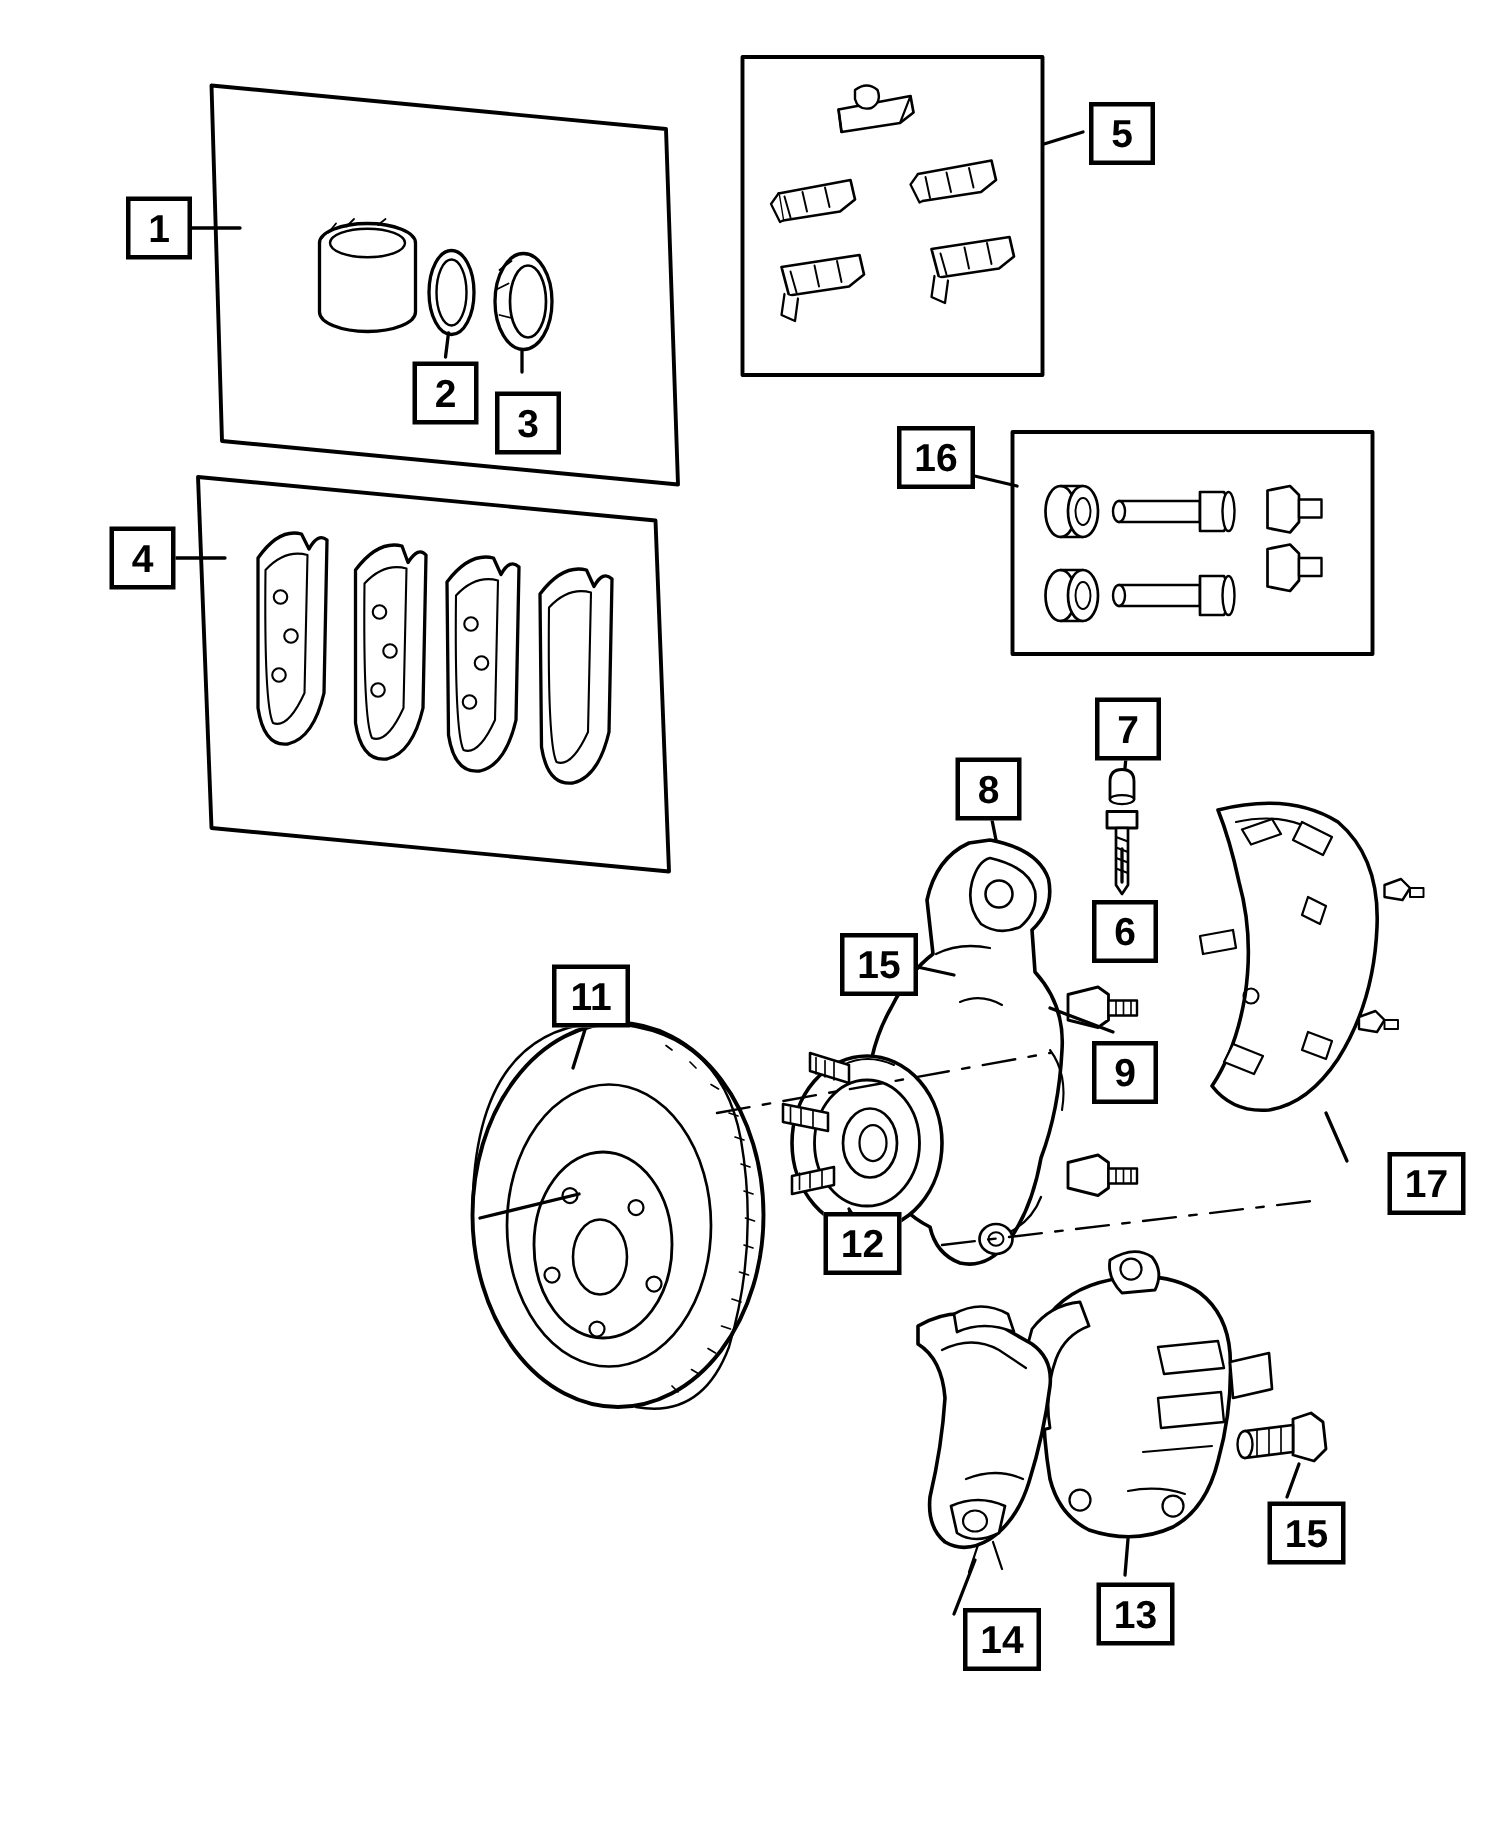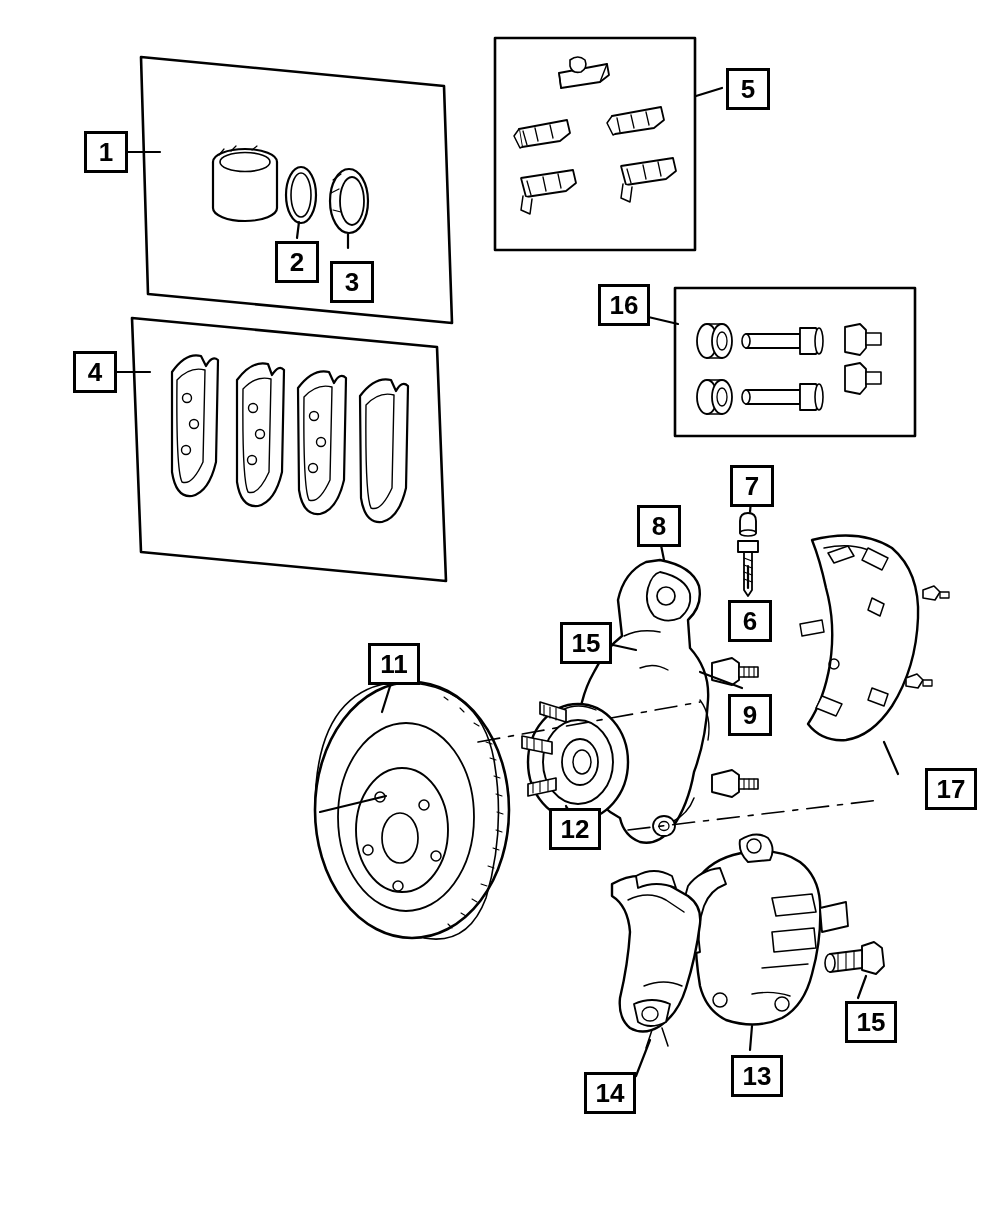--- a/index.html
+++ b/index.html
@@ -357,18 +357,18 @@
   <div class="callout wide" style="left:73px;  top:351px;">4</div>
   <div class="callout wide" style="left:726px; top:68px;">5</div>
   <div class="callout wide" style="left:728px; top:600px;">6</div>
   <div class="callout wide" style="left:730px; top:465px;">7</div>
   <div class="callout wide" style="left:637px; top:505px;">8</div>
   <div class="callout wide" style="left:728px; top:694px;">9</div>
   <div class="callout w2" style="left:560px; top:622px;">15</div>
   <div class="callout w2" style="left:368px; top:643px;">11</div>
   <div class="callout w2" style="left:549px; top:808px;">12</div>
   <div class="callout w2" style="left:731px; top:1055px;">13</div>
-  <div class="callout w2" style="left:584px; top:1072px;">14</div>
+  <div class="callout w2" style="left:642px; top:1072px;">14</div>
   <div class="callout w2" style="left:845px; top:1001px;">15</div>
   <div class="callout w2" style="left:598px; top:284px;">16</div>
   <div class="callout w2" style="left:879px; top:768px;margin-left:46px;">17</div>
 
 </div>
 
 </body></html>

